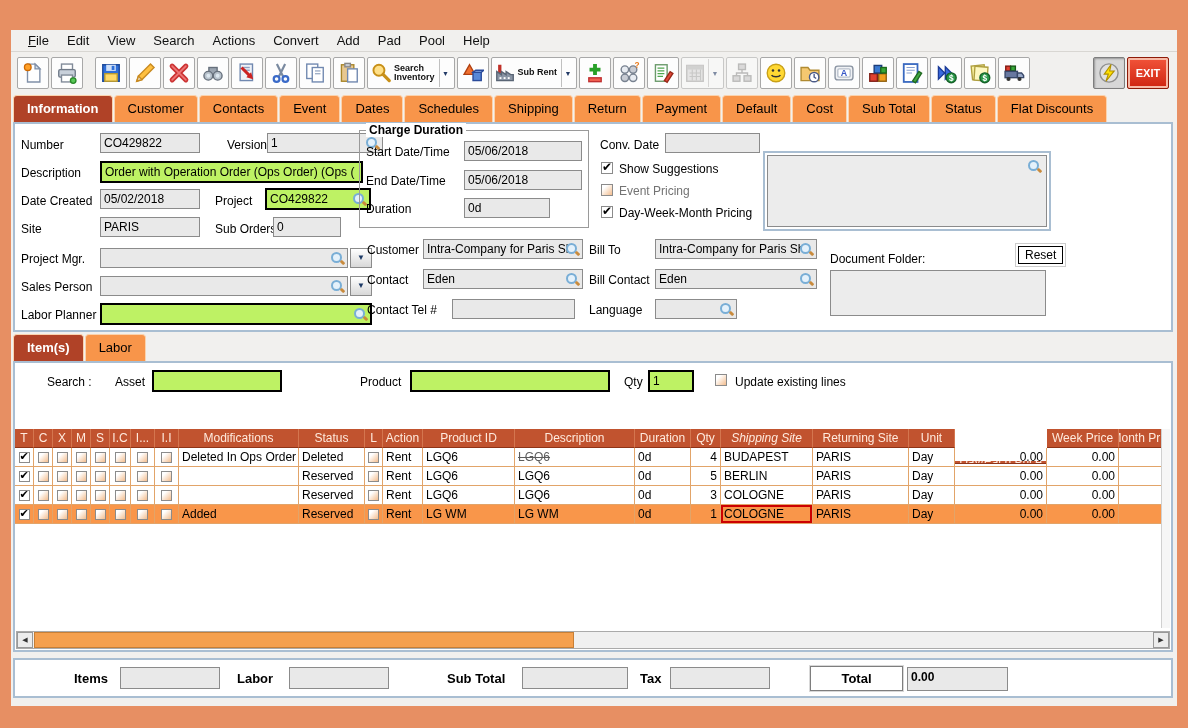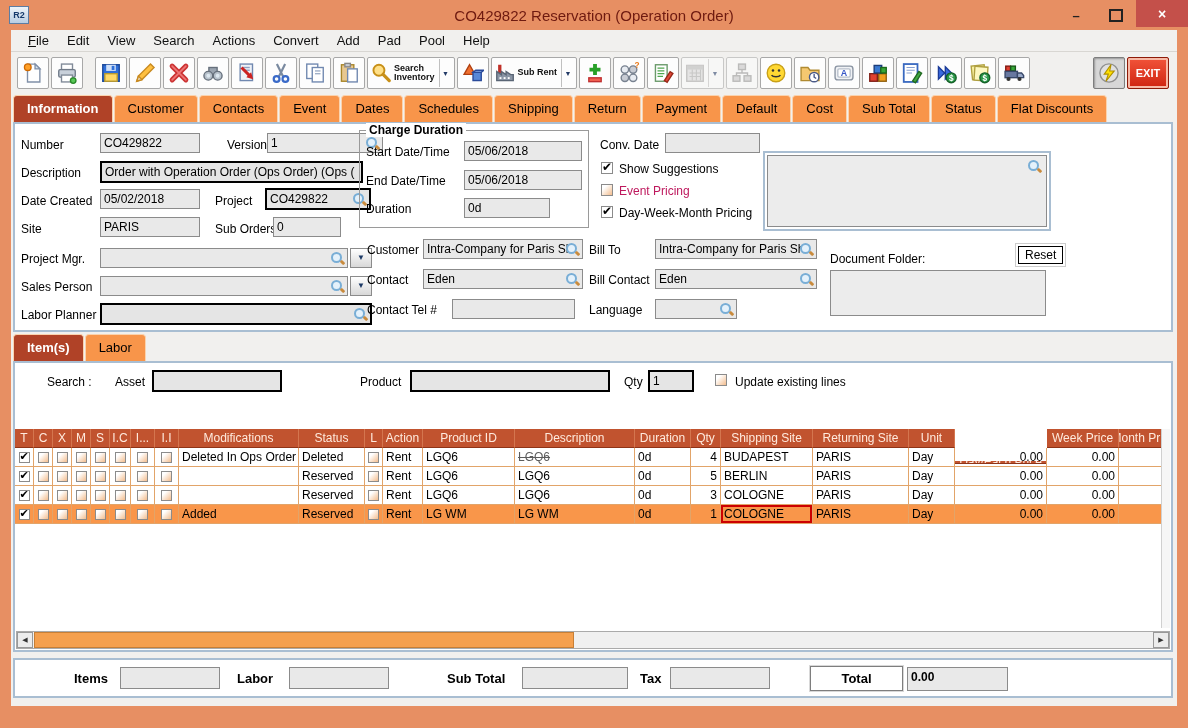--- a/index.html
+++ b/index.html
@@ -35,25 +35,25 @@
     color:#fff;font:bold 11px "Liberation Sans",sans-serif;width:42px;height:32px;}
   
   .tabrow{position:absolute;left:2px;top:64px;display:flex;align-items:flex-end;height:28px;}
   .tab{background:#f8954a;border:1px solid #fbd3ae;border-bottom:none;border-radius:4px 4px 0 0;
     padding:5px 13px 6px;font:13px "Liberation Sans",sans-serif;color:#000;margin-right:1px;white-space:nowrap;}
   .tab.active{background:#b04227;color:#fff;font-weight:bold;}
   
   .panel{position:absolute;background:#fff;border:2px solid #a9bed2;box-sizing:border-box;}
   .info-panel{left:2px;top:92px;width:1160px;height:210px;}
   .lbl{position:absolute;font:12px "Liberation Sans",sans-serif;color:#000;white-space:nowrap;}
-  .lbl.dim{color:#be185d;}
+  .lbl.dim{color:#737373;}
   .fld{position:absolute;height:20px;background:#e9e9e9;border:1px solid #8b8b8b;box-sizing:border-box;}
   .fld .val{display:block;height:100%;padding:2px 3px;font:12px "Liberation Sans",sans-serif;
     white-space:nowrap;overflow:hidden;box-sizing:border-box;}
-  .fld.edit{background:#e5e5e5;border:2px solid #000;}
+  .fld.edit{background:#bef264;border:2px solid #000;}
   .fld.tall{height:22px;}
   .mag{position:absolute;width:15px;height:15px;}
   .mag::before{content:"";position:absolute;left:1px;top:1px;width:7px;height:7px;border:2px solid #79aed6;
     border-radius:50%;background:#e4f1fb;}
   .mag::after{content:"";position:absolute;left:9.5px;top:9.5px;width:5px;height:3px;background:#c98b3d;
     transform:rotate(45deg);border-radius:1px;}
   .fld .mag{right:2px;top:2px;}
   .ddbtn{position:absolute;width:22px;height:20px;background:linear-gradient(#ffffff,#d8d8d8);
     border:1px solid #8b8b8b;box-sizing:border-box;text-align:center;font-size:8px;color:#1d3a66;line-height:18px;}
   .groupbox{position:absolute;border:1px solid #9a9a9a;box-sizing:border-box;}
@@ -105,31 +105,20 @@
   .tlab{position:absolute;font:bold 13px "Liberation Sans",sans-serif;}
   .total-box{position:absolute;background:#fff;border:1px solid #7e7e7e;box-shadow:0 0 0 1px #d8d8d8;
     font:bold 13px/23px "Liberation Sans",sans-serif;text-align:center;box-sizing:border-box;}
   .fld .val.bold{font-weight:bold;}
 </style>
 </head>
 <body>
 
 <div class="window">
 
-  <div class="titlebar">
-    <span class="app-badge">R2</span>
-    <span class="title">CO429822 Reservation (Operation Order)</span>
-    <span class="win-controls">
-      <span class="wc">–</span>
-      <span class="wc">
-          <span class="maxbox"></span>
-        </span>
-      <span class="wc close">×</span>
-    </span>
-  </div>
 
   <div class="content">
     <div class="menubar" id="menubar">
         <span class="menu-item"><u>F</u>ile</span>
         <span class="menu-item">Edit</span>
         <span class="menu-item">View</span>
         <span class="menu-item">Search</span>
         <span class="menu-item">Actions</span>
         <span class="menu-item">Convert</span>
         <span class="menu-item">Add</span>
@@ -579,21 +568,21 @@
             <div class="gcell" style="width: 24px; flex: 0 0 24px;">I...</div>
             <div class="gcell" style="width: 24px; flex: 0 0 24px;">I.I</div>
             <div class="gcell" style="width: 120px; flex: 0 0 120px;">Modifications</div>
             <div class="gcell" style="width: 66px; flex: 0 0 66px;">Status</div>
             <div class="gcell" style="width: 18px; flex: 0 0 18px;">L</div>
             <div class="gcell" style="width: 40px; flex: 0 0 40px;">Action</div>
             <div class="gcell" style="width: 92px; flex: 0 0 92px;">Product ID</div>
             <div class="gcell" style="width: 120px; flex: 0 0 120px;">Description</div>
             <div class="gcell" style="width: 56px; flex: 0 0 56px;">Duration</div>
             <div class="gcell" style="width: 30px; flex: 0 0 30px;">Qty</div>
-            <div class="gcell" style="width: 92px; flex: 0 0 92px;">Shipping Site</div>
+            <div class="gcell" style="width: 92px; flex: 0 0 92px; font-style: italic;">Shipping Site</div>
             <div class="gcell" style="width: 96px; flex: 0 0 96px;">Returning Site</div>
             <div class="gcell" style="width: 46px; flex: 0 0 46px;">Unit</div>
             <div class="gcell" style="width: 92px; flex: 0 0 92px; margin-top: 32px;">Day/Each Price</div>
             <div class="gcell" style="width: 72px; flex: 0 0 72px;">Week Price</div>
             <div class="gcell" style="width: 50px; flex: 0 0 50px;">Month Price</div>
           </div>
           <div class="grow">
             <div class="gcell chk" style="width: 19px; flex: 0 0 19px;">
               <span class="cb checked"></span>
             </div>

